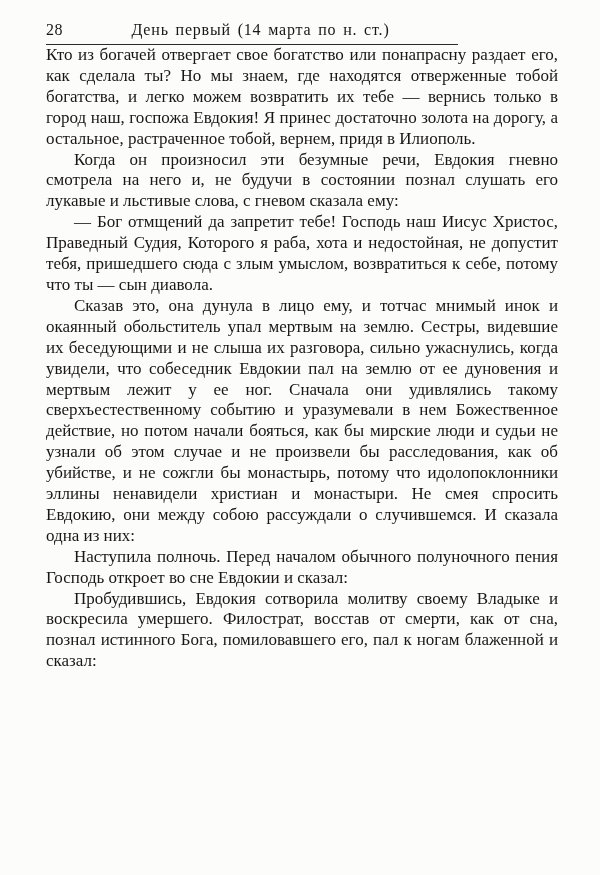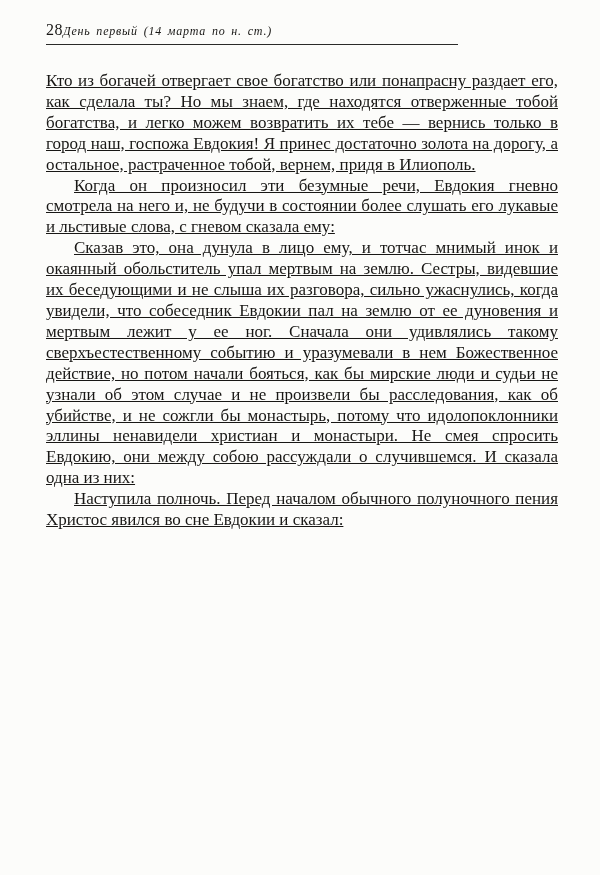--- a/index.html
+++ b/index.html
@@ -25,33 +25,30 @@
     padding-bottom: 5px;
     border-bottom: 1.6px solid #2a2a28;
   }
   .page-num {
     font-size: 16px;
     letter-spacing: 0.5px;
     text-align: center;
   }
   .chapter-title {
     flex: 1;
-    text-align: left;
-    font-style: italic;
-    font-size: 12px;
+    text-align: center;
+    font-size: 16px;
     letter-spacing: 0.8px;
     word-spacing: 2px;
   }
   .body-text {
-    margin-top: 26px;
     font-size: 17px;
     line-height: 20.9px;
     text-align: justify;
     hyphens: auto;
-    text-decoration: underline;
     -webkit-hyphens: auto;
   }
   .para {
     margin: 0;
     text-indent: 28px;
   }
   .para.no-indent {
     text-indent: 0;
   }
 </style>
@@ -60,18 +57,20 @@
 
 <div class="page">
 
   <header class="running-header">
     <span class="page-num">28</span>
     <span class="chapter-title">День первый (14 марта по н. ст.)</span>
   </header>
 
   <main class="body-text">
     <p class="para no-indent">Кто из богачей отвергает свое богатство или понапрасну раздает его, как сделала ты? Но мы знаем, где находятся отверженные тобой богатства, и легко можем возвратить их тебе — вернись только в город наш, госпожа Евдокия! Я принес достаточно золота на дорогу, а остальное, растраченное тобой, вернем, придя в Илиополь.</p>
-    <p class="para">Когда он произносил эти безумные речи, Евдокия гневно смотрела на него и, не будучи в состоянии более слушать его лукавые и льстивые слова, с гневом сказала ему:</p>
+    <p class="para">Когда он произносил эти безумные речи, Евдокия гневно смотрела на него и, не будучи в состоянии познал слушать его лукавые и льстивые слова, с гневом сказала ему:</p>
+    <p class="para">— Бог отмщений да запретит тебе! Господь наш Иисус Христос, Праведный Судия, Которого я раба, хота и недостойная, не допустит тебя, пришедшего сюда с злым умыслом, возвратиться к себе, потому что ты — сын диавола.</p>
     <p class="para">Сказав это, она дунула в лицо ему, и тотчас мнимый инок и окаянный обольститель упал мертвым на землю. Сестры, видевшие их беседующими и не слыша их разговора, сильно ужаснулись, когда увидели, что собеседник Евдокии пал на землю от ее дуновения и мертвым лежит у ее ног. Сначала они удивлялись такому сверхъестественному событию и уразумевали в нем Божественное действие, но потом начали бояться, как бы мирские люди и судьи не узнали об этом случае и не произвели бы расследования, как об убийстве, и не сожгли бы монастырь, потому что идолопоклонники эллины ненавидели христиан и монастыри. Не смея спросить Евдокию, они между собою рассуждали о случившемся. И сказала одна из них:</p>
-    <p class="para">Наступила полночь. Перед началом обычного полуночного пения Христос явился во сне Евдокии и сказал:</p>
+    <p class="para">Наступила полночь. Перед началом обычного полуночного пения Господь откроет во сне Евдокии и сказал:</p>
+    <p class="para">Пробудившись, Евдокия сотворила молитву своему Владыке и воскресила умершего. Филострат, восстав от смерти, как от сна, познал истинного Бога, помиловавшего его, пал к ногам блаженной и сказал:</p>
   </main>
 
 </div>
 
 </body></html>

